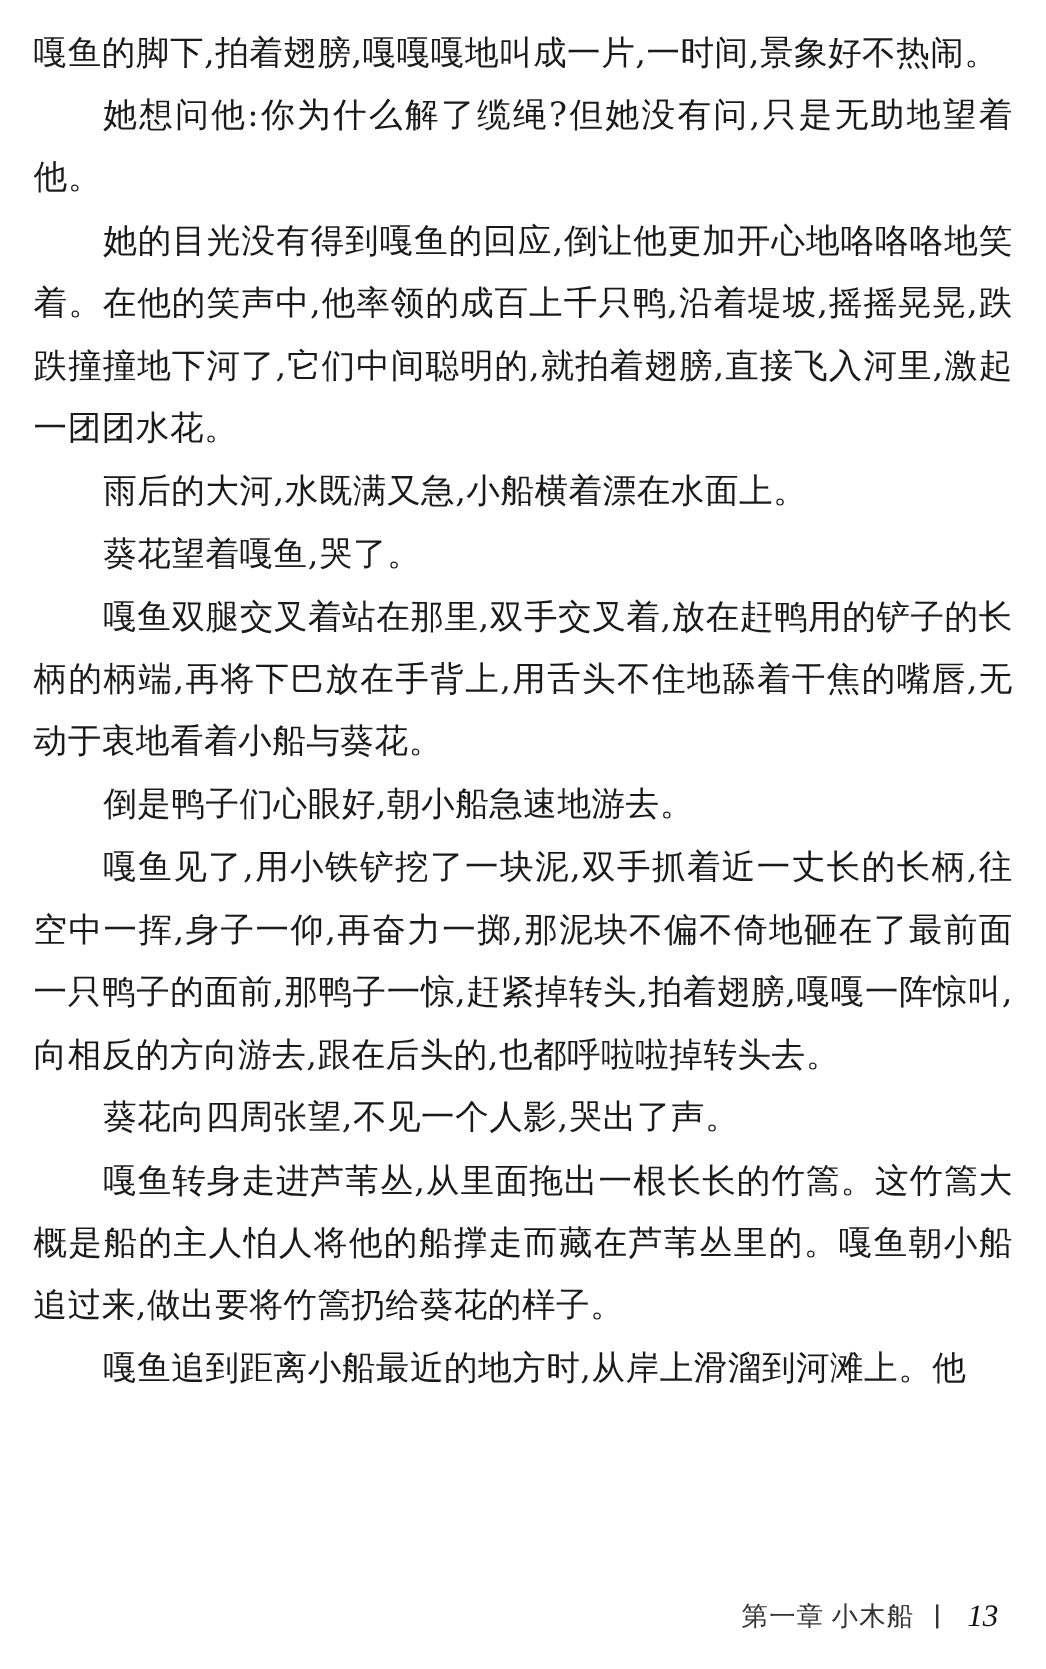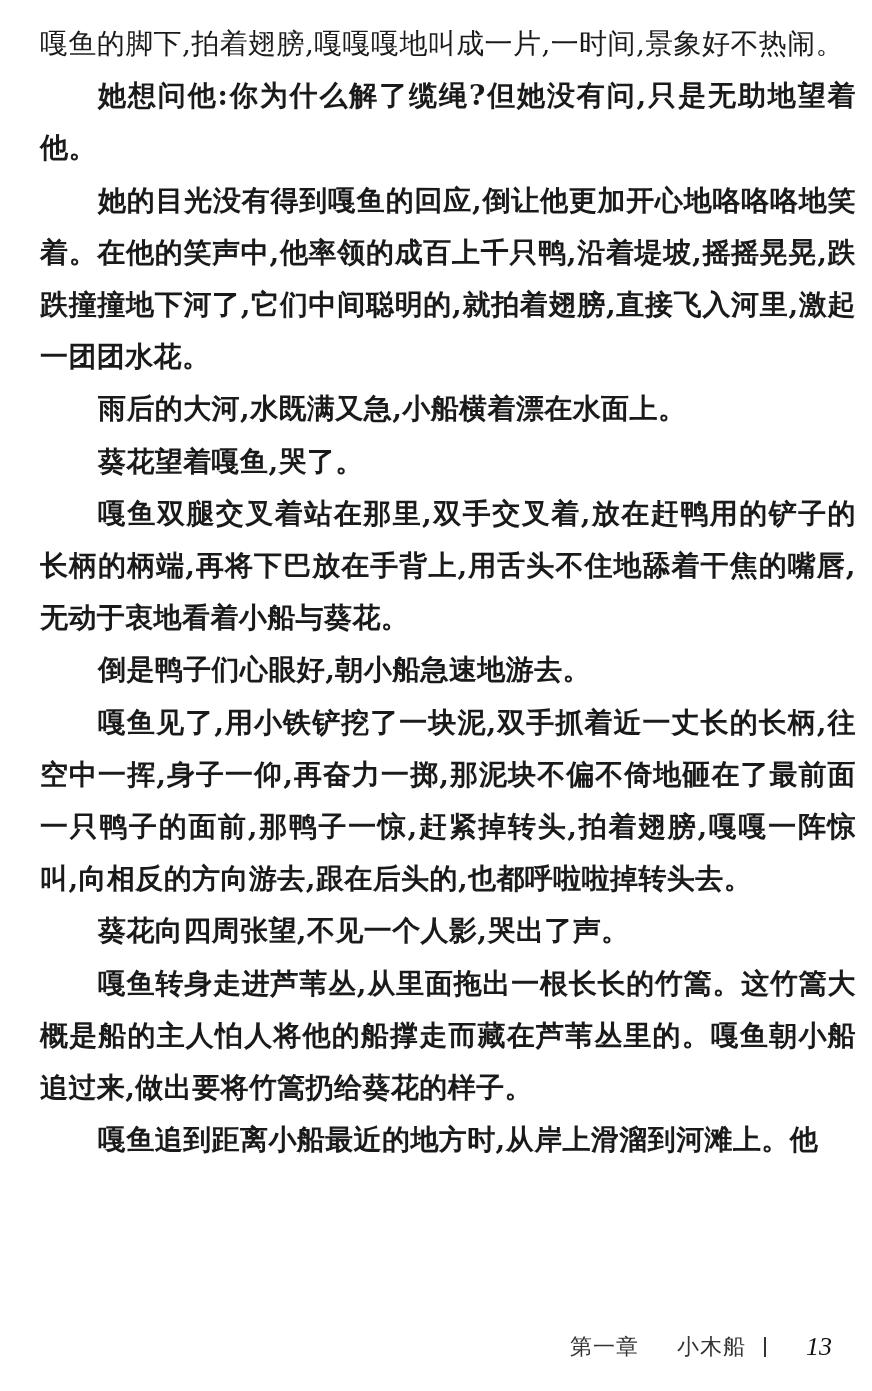--- a/index.html
+++ b/index.html
@@ -13,65 +13,62 @@
     position: relative;
     overflow: hidden;
     font-family: "DejaVu Serif", "Liberation Serif", serif;
     color: #1a1a1a;
   }
   .page-body {
     position: absolute;
     left: 28px;
     top: 18px;
     width: 816px;
-    margin-left: 12px;
   }
   .para {
     margin: 0;
     font-size: 28px;
     line-height: 52.2px;
     text-align: justify;
     text-align-last: left;
     letter-spacing: 0.4px;
     word-break: break-all;
   }
   .para.indent {
     text-indent: 58px;
-    font-weight: bold;
   }
   .footer {
     position: absolute;
     right: 40px;
     top: 1332px;
     display: flex;
     align-items: center;
     color: #333333;
     font-size: 22px;
   }
   .footer .chapter {
-    margin-right: 38px;
+    margin-right: 6px;
     letter-spacing: 1px;
   }
   .footer .title {
     letter-spacing: 1px;
     font-family: Liberation Mono, monospace;
   }
   .footer .sep {
     display: inline-block;
     width: 2px;
     height: 20px;
     background: #333333;
     margin: 0 24px 0 18px;
   }
   .footer .pagenum {
     font-family: "Liberation Serif", "DejaVu Serif", serif;
     font-style: italic;
     font-size: 26px;
     color: #111111;
-    margin-left: 16px;
   }
 </style>
 </head>
 <body>
 
 <div class="page-body">
   <p class="para">嘎鱼的脚下,拍着翅膀,嘎嘎嘎地叫成一片,一时间,景象好不热闹。</p>
   <p class="para indent">她想问他:你为什么解了缆绳?但她没有问,只是无助地望着他。</p>
   <p class="para indent">她的目光没有得到嘎鱼的回应,倒让他更加开心地咯咯咯地笑着。在他的笑声中,他率领的成百上千只鸭,沿着堤坡,摇摇晃晃,跌跌撞撞地下河了,它们中间聪明的,就拍着翅膀,直接飞入河里,激起一团团水花。</p>
   <p class="para indent">雨后的大河,水既满又急,小船横着漂在水面上。</p>

